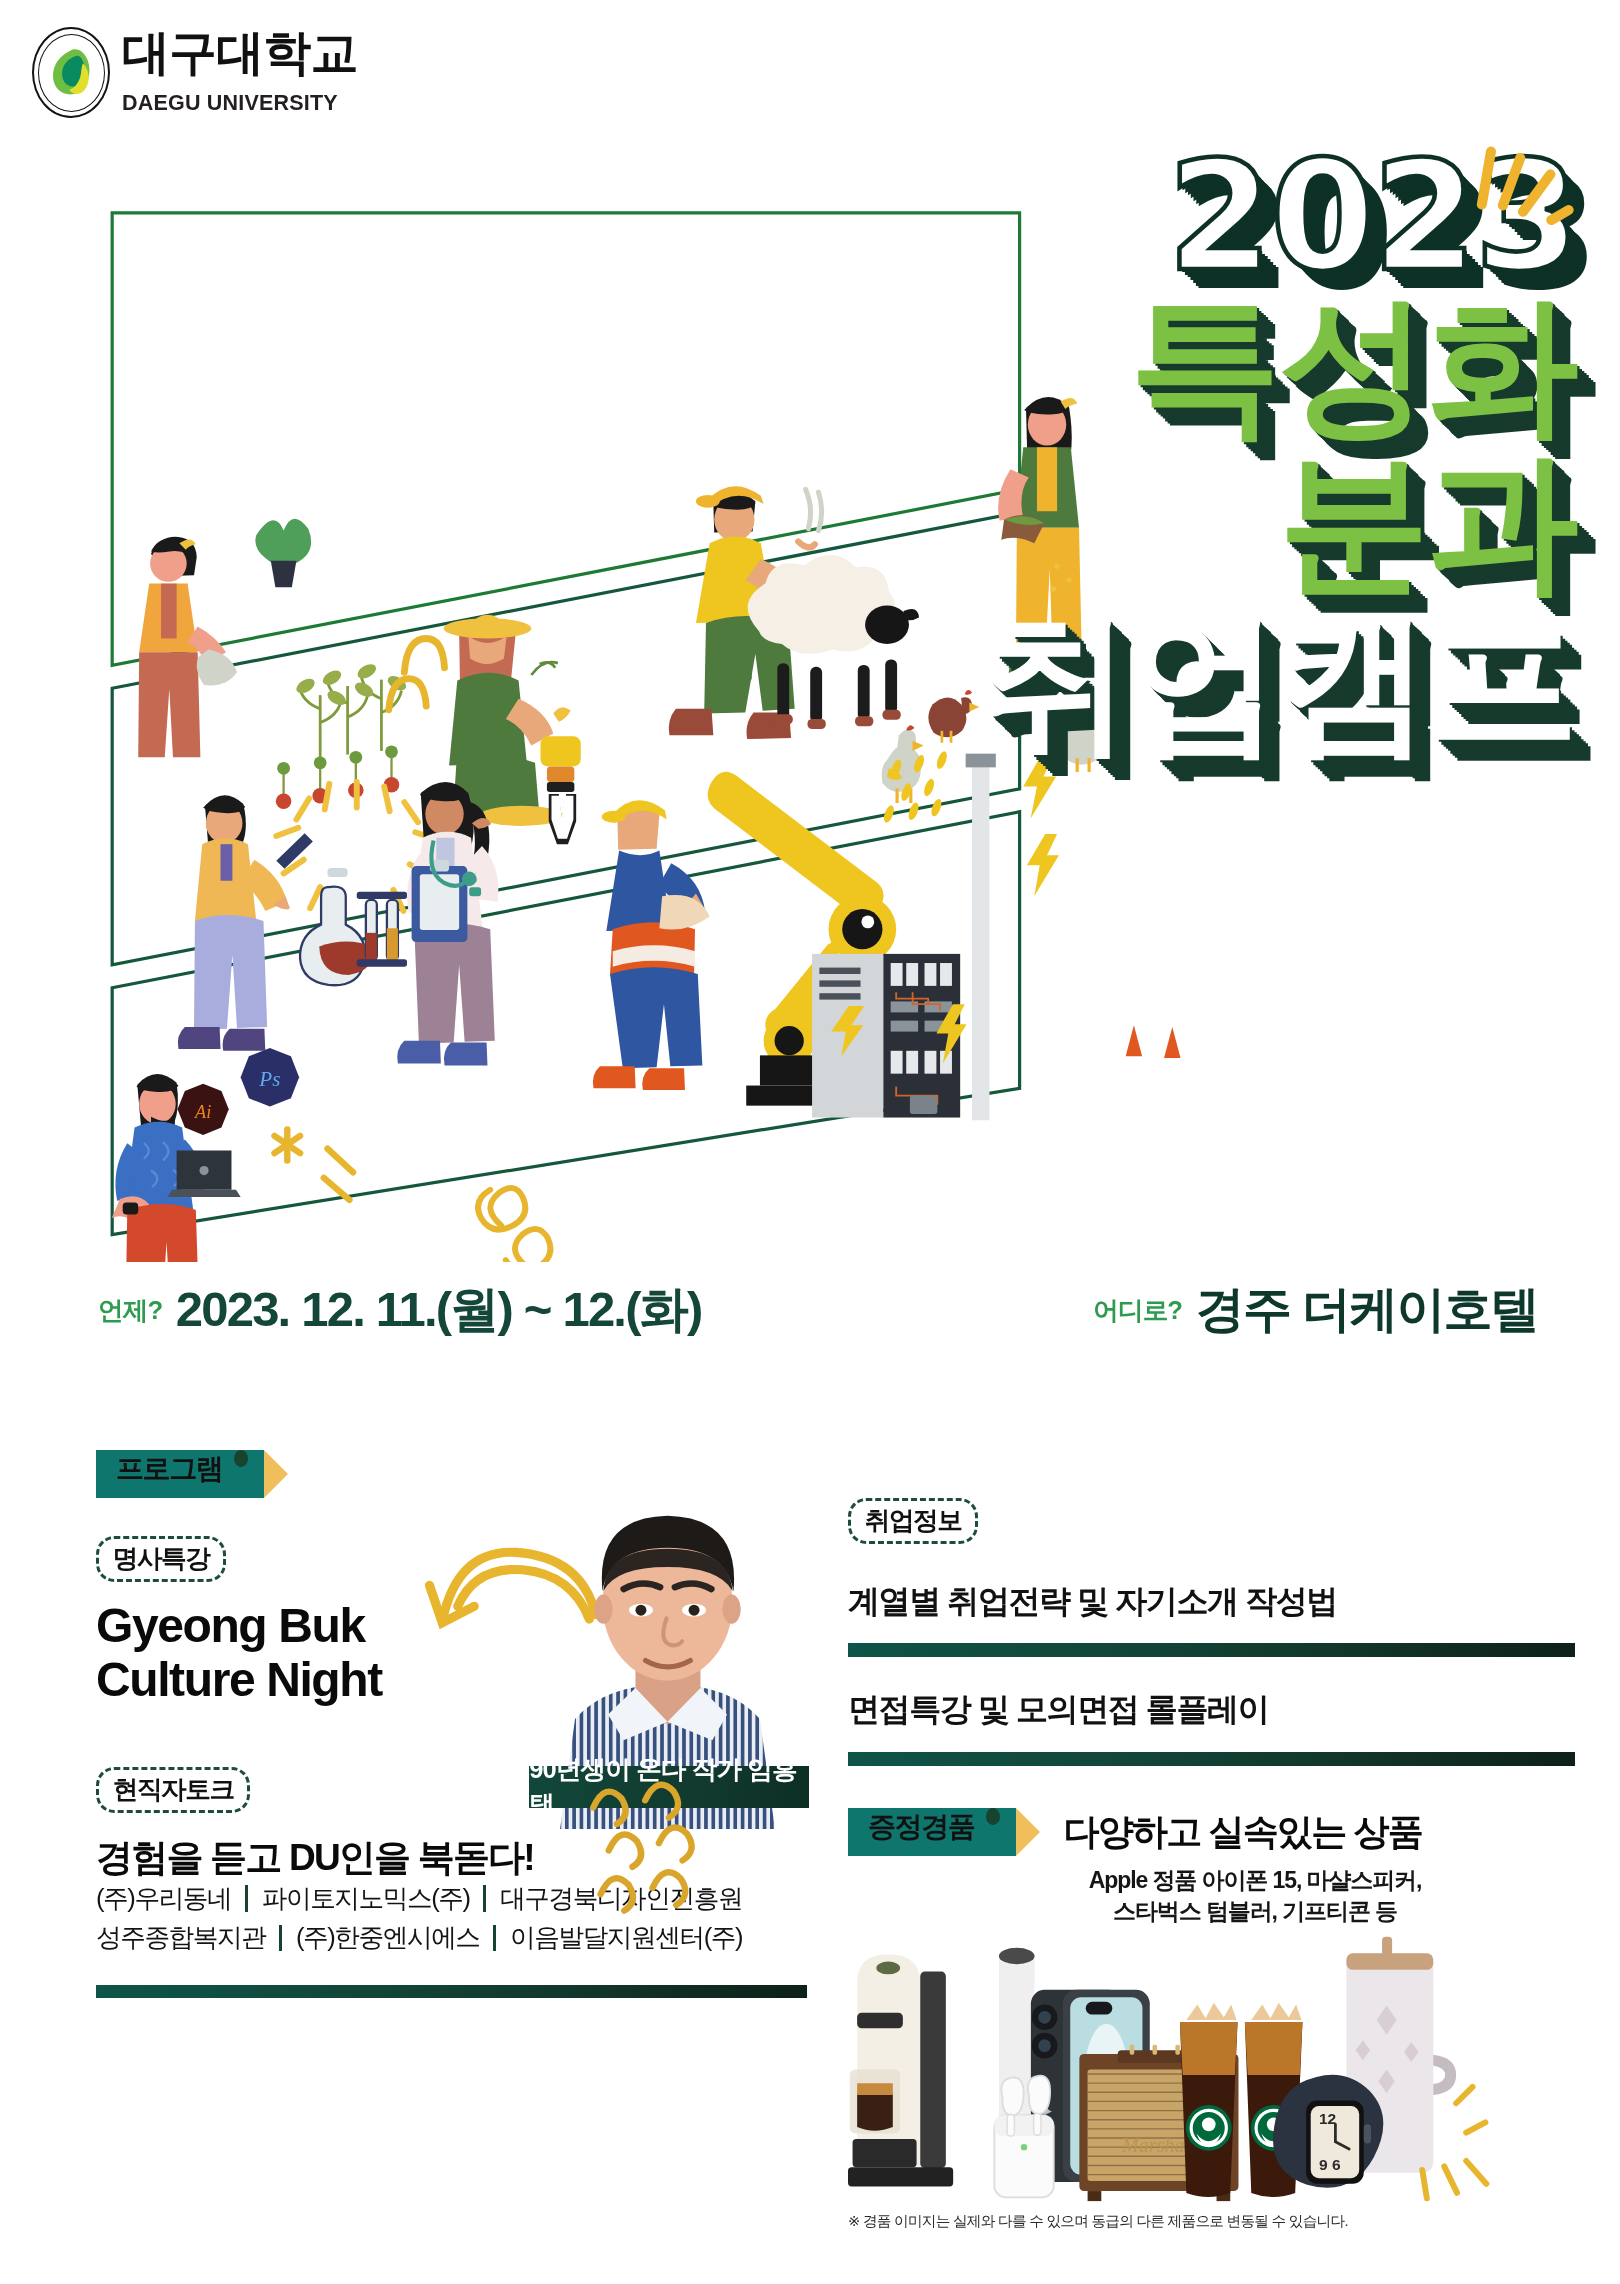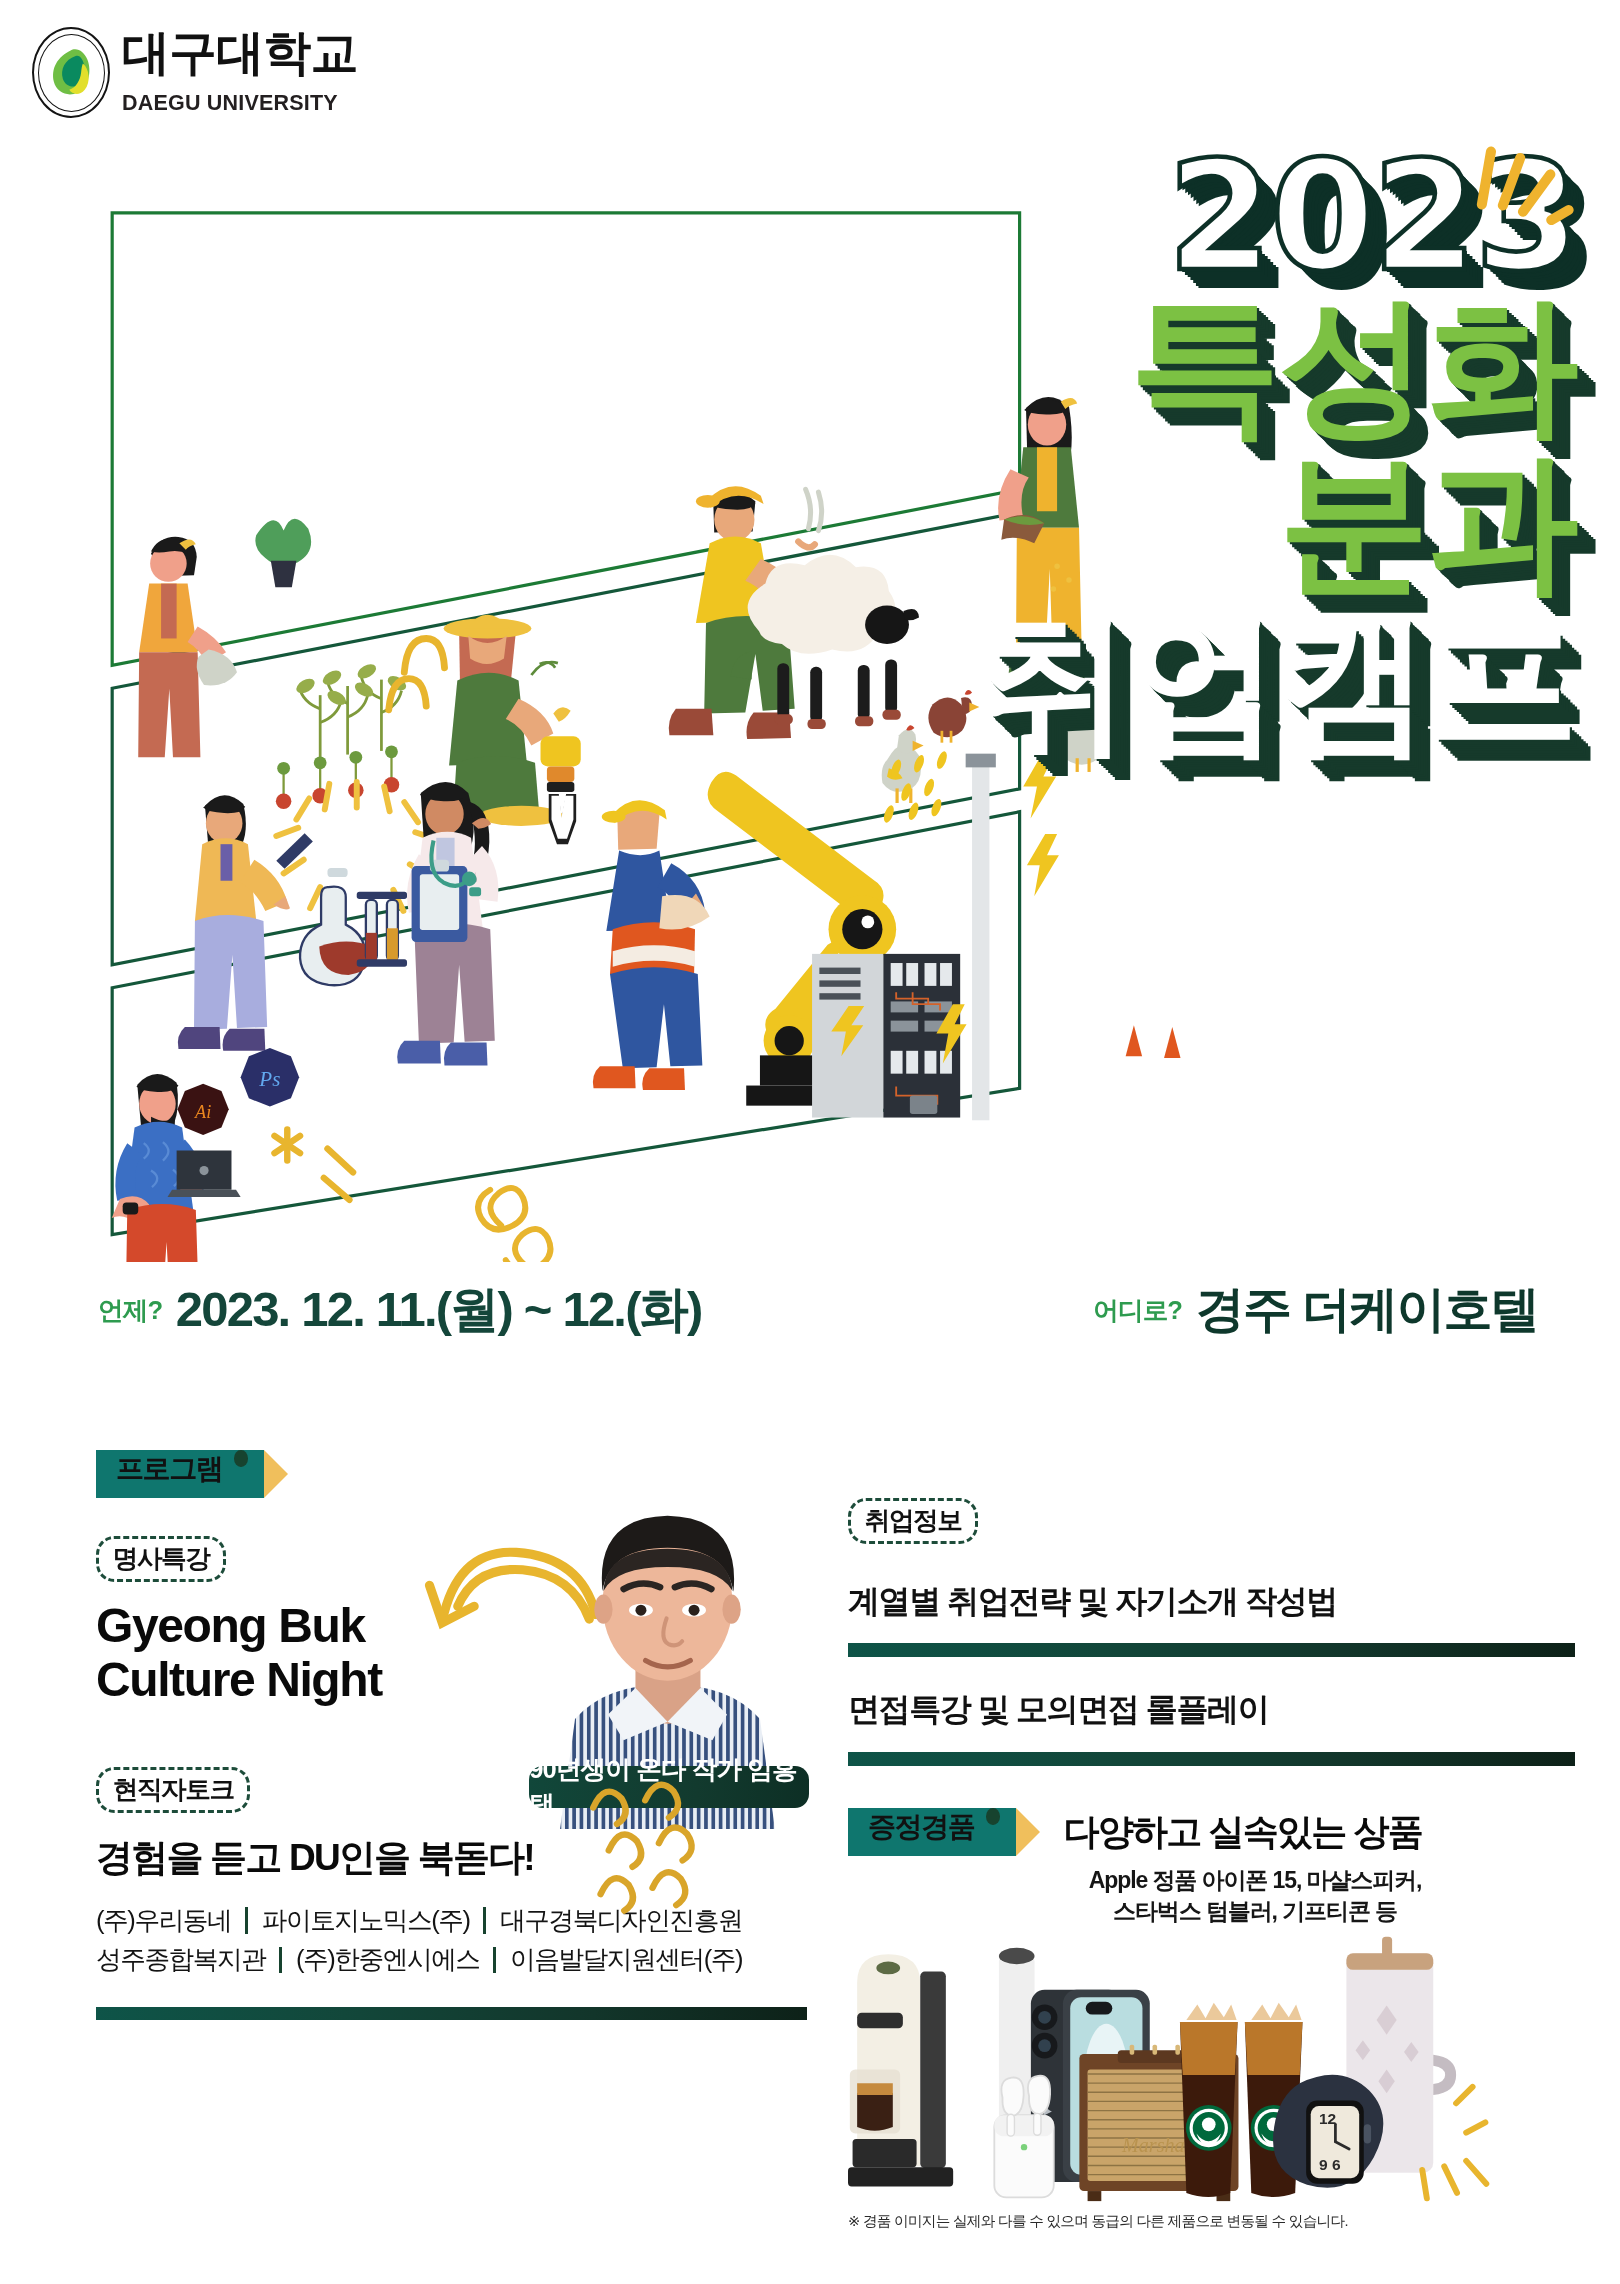--- a/index.html
+++ b/index.html
@@ -115,38 +115,38 @@
   .en-head {
     font-size:48px; font-weight:900; color:#0a0a0a; letter-spacing:-1.4px;
     line-height:1.08; margin-top:18.3px;
   }
 
   .speaker-wrap { position:absolute; left:425px; top:-55px; width:293px; height:348px; }
   .speaker-caption {
     position:absolute; left:8.2px; bottom:21px; width:280px; height:42px;
     background:linear-gradient(90deg,#11473a 0%,#123a2e 60%,#0d2f25 100%);
     color:#fff; font-size:25.6px; font-weight:700; letter-spacing:-0.9px;
-    display:flex; align-items:center; justify-content:center;border-radius:14px;
+    display:flex; align-items:center; justify-content:center;
   }
 
   .divider-bar {
     height:13.7px; width:100%;
     background:linear-gradient(90deg,#0e5448 0%,#12473a 35%,#12352a 70%,#0d2118 100%);
   }
 
   .info-item {
     font-size:32px; font-weight:800; color:#111; letter-spacing:-1.4px;
     line-height:1.15;
   }
 
   .talk-head {
     font-size:37px; font-weight:900; color:#0a0a0a; letter-spacing:-1.8px;
     line-height:1.1; margin-top:25px;
   }
-  .companies { margin-top:22px; }
+  .companies { }
   .comp-row {
     display:flex; align-items:center; font-size:25.6px; font-weight:500;
     color:#141414; letter-spacing:-1.4px; line-height:1.55; white-space:nowrap;
   }
   .comp-sep {
     display:inline-block; width:3.2px; height:26.5px; background:#17432f;
     margin:0 13.7px; flex:none;
   }
 
   .prize-head {

